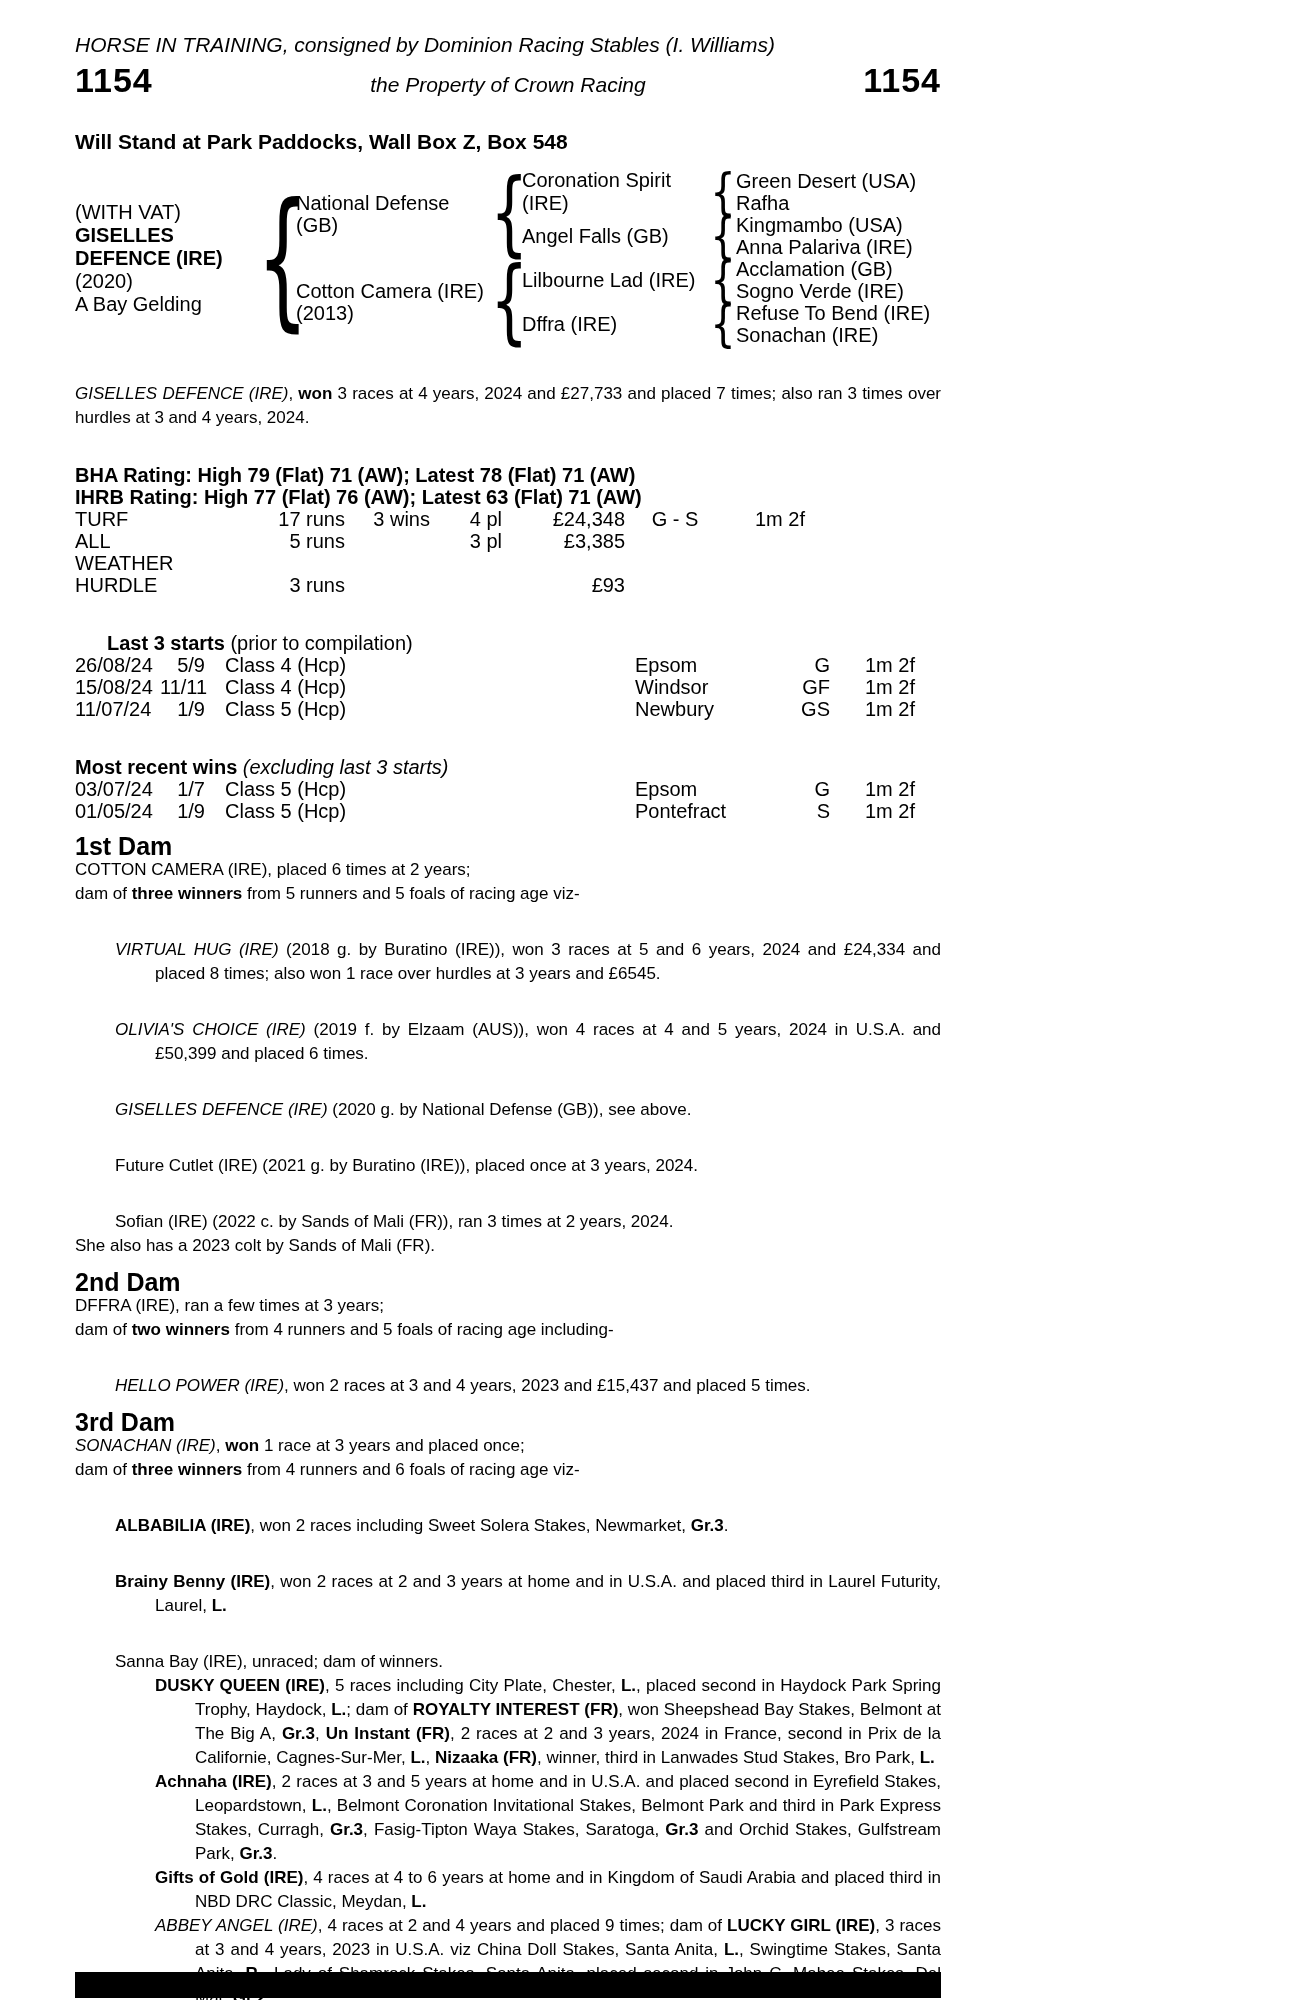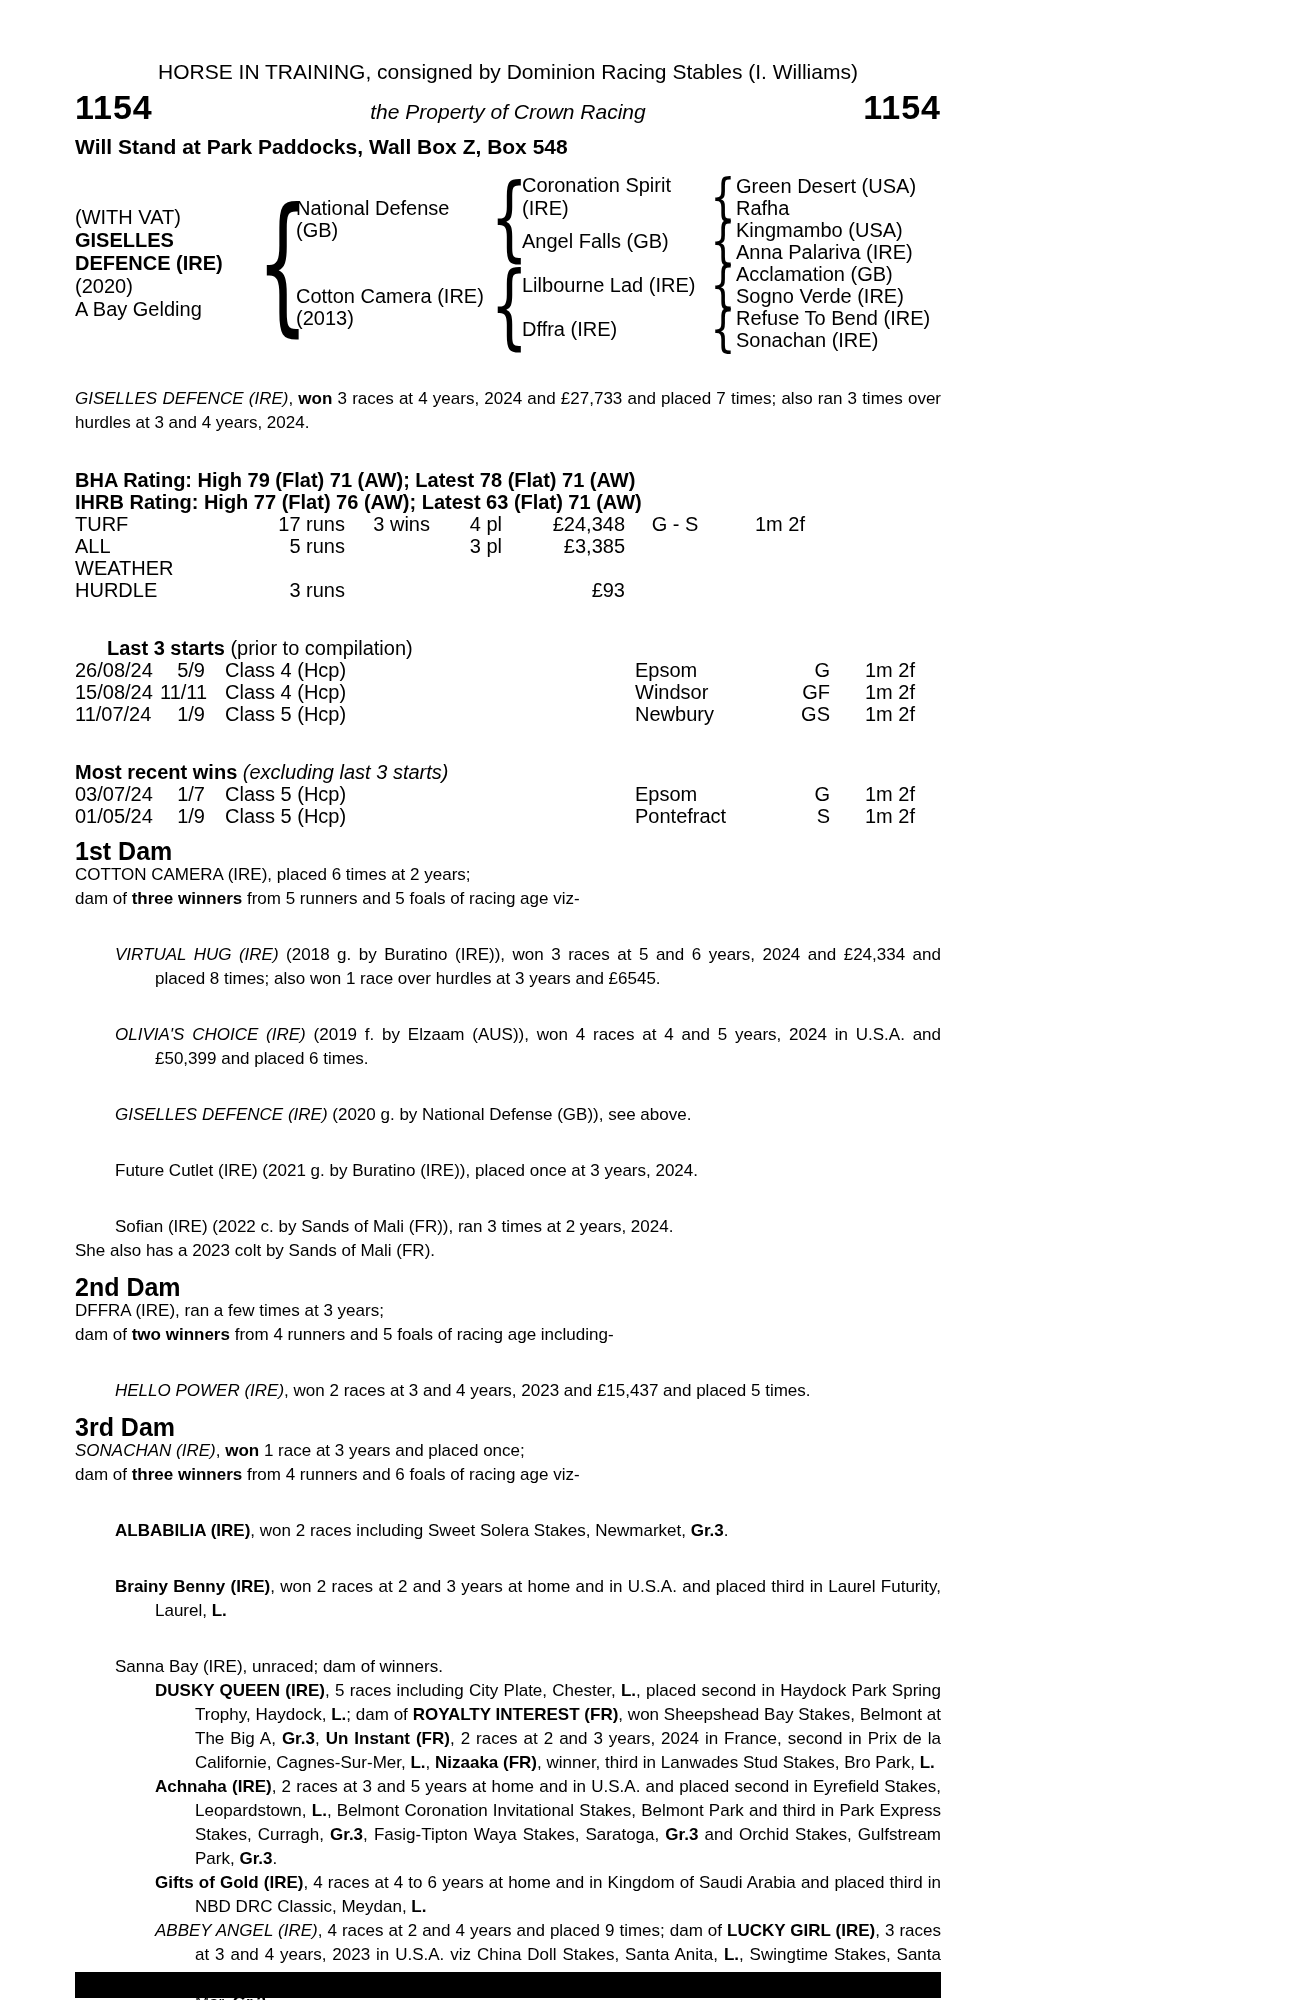--- a/index.html
+++ b/index.html
@@ -2,26 +2,26 @@
 <html><head>
 <meta charset="utf-8">
 <style>
   * { margin:0; padding:0; box-sizing:border-box; }
   html,body { background:#ffffff; }
   body { font-family:"Liberation Sans", sans-serif; color:#000; }
   .page { position:relative; width:1315px; height:2000px; background:#fff; overflow:hidden; }
   .content { position:absolute; left:75px; top:0; width:866px; }
 
   
-  .consignor { margin-top:60px; text-align:center; font-size:21px; }
+  .consignor { margin-top:33px; font-style:italic; font-size:21px; }
   .lot-row { display:flex; align-items:baseline; margin-top:4px; }
   .lot-num { width:130px; font-size:34px; font-weight:bold; letter-spacing:1px; }
   .lot-num.right { text-align:right; }
   .lot-prop { flex:1; text-align:center; font-style:italic; font-size:21px; }
-  .stand-line { margin-top:8px; font-weight:bold; font-size:21px; }
+  .stand-line { margin-top:30px; font-weight:bold; font-size:21px; }
 
   
   .pedigree { display:flex; align-items:center; margin-top:16px; font-size:20px; }
   .ped-info { width:200px; line-height:23px; }
   .ped-info .bold { font-weight:bold; }
   .brace-col { width:26px; display:flex; align-items:center; justify-content:center; overflow:visible; }
   .brace { font-family:"DejaVu Sans", sans-serif; line-height:1; display:block; }
   .brace-sm { font-size:50px; transform:scaleX(.8); }
   .brace-md { font-size:92px; transform:scaleX(.65); }
   .brace-lg { font-size:150px; transform:scaleX(.55); }

